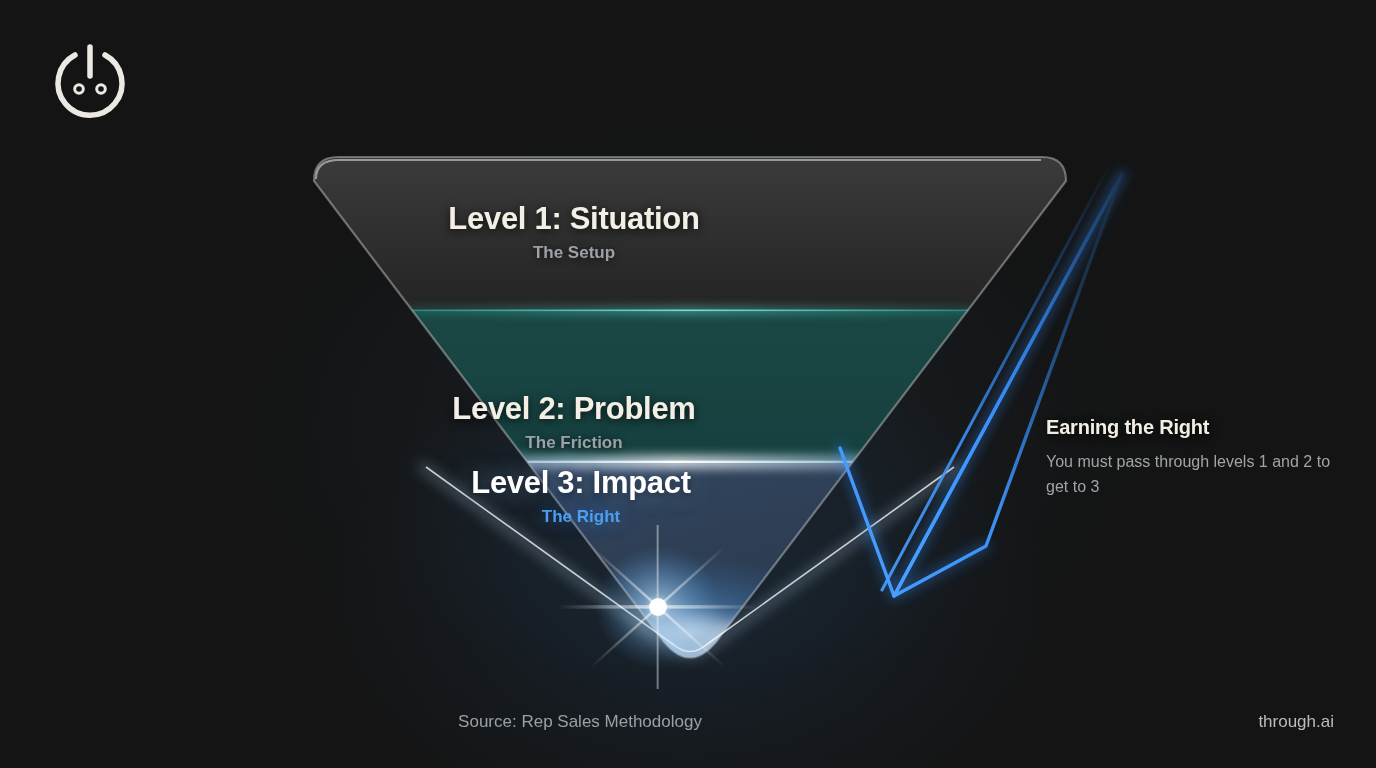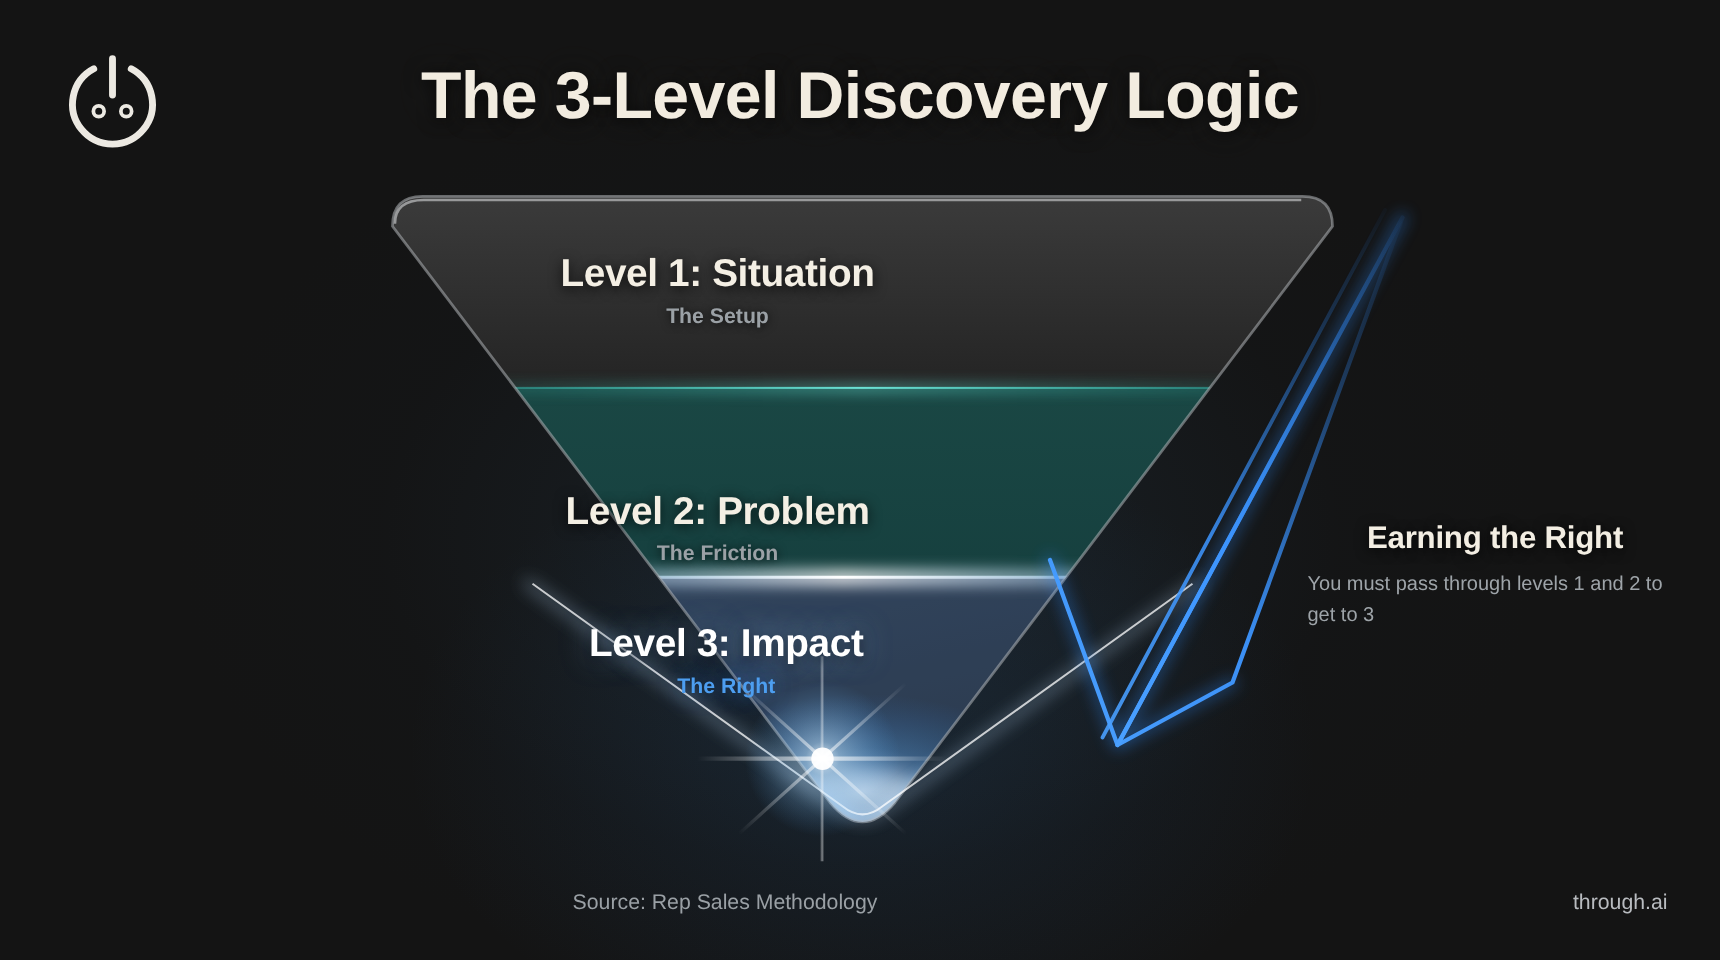--- a/index.html
+++ b/index.html
@@ -43,34 +43,33 @@
     color:#f4efe4;
     text-shadow:0 2px 10px rgba(0,0,0,0.8);
   }
   .lvl-sub {
     font-size:17px; font-weight:700; margin-top:6px;
     color:#9ba1a6;
     text-shadow:0 1px 8px rgba(0,0,0,0.7);
   }
   #lvl1 { top:201px; }
   #lvl2 { top:351px;margin-top:40px; }
-  #lvl3 { top:497px;padding-left:14px; }
+  #lvl3 { top:465px;padding-left:14px; }
   #lvl3 .lvl-title { color:#ffffff; text-shadow:0 0 22px rgba(150,200,255,0.55), 0 2px 10px rgba(0,0,0,0.8); }
   #lvl3 .lvl-sub   { color:#4d9ef0; text-shadow:0 0 18px rgba(60,140,240,0.6); }
 
   
   #arrow-svg { position:absolute; left:790px; top:160px; width:360px; height:530px; }
 
   
   #note { position:absolute; left:1046px; top:416px; width:300px; }
   #note-title {
-    font-size:25px; font-weight:bold; letter-spacing:-0.2px;
+    font-size:20px; font-weight:bold; letter-spacing:-0.2px;
     color:#f3eee3;
     text-shadow:0 2px 10px rgba(0,0,0,0.8);
-    text-align:center;
   }
   #note-body {
     margin-top:10px;
     font-size:16px; line-height:25px; font-weight:400;
     color:#9ea4a9;
   }
 
   
   #source {
     position:absolute; left:0; top:712px; width:1160px; text-align:center;
@@ -91,21 +90,20 @@
 
   <div id="logo">
     <svg width="84" height="88" viewBox="0 0 84 88" fill="none">
       <path d="M27 17 A32 32 0 1 0 57 17" stroke="#ece9e2" stroke-width="5.5" stroke-linecap="round" fill="none"></path>
       <line x1="42" y1="9" x2="42" y2="38" stroke="#ece9e2" stroke-width="5.5" stroke-linecap="round"></line>
       <circle cx="31" cy="51" r="4.3" stroke="#ece9e2" stroke-width="3" fill="none"></circle>
       <circle cx="53" cy="51" r="4.3" stroke="#ece9e2" stroke-width="3" fill="none"></circle>
     </svg>
   </div>
 
-  <div id="title">The 3-Level Discovery Logic</div>
 
   <div id="funnel-wrap">
     <svg id="funnel-svg" viewBox="0 0 780 520" fill="none">
       <defs>
         <clipPath id="funnelClip">
           <path d="M14 26 Q14 2 38 2 L742 2 Q766 2 766 26 L416 487 Q390 518 364 487 Z"></path>
         </clipPath>
 
         <linearGradient id="g1" x1="0" y1="0" x2="0" y2="1">
           <stop offset="0%" stop-color="#3b3b3b"></stop>

